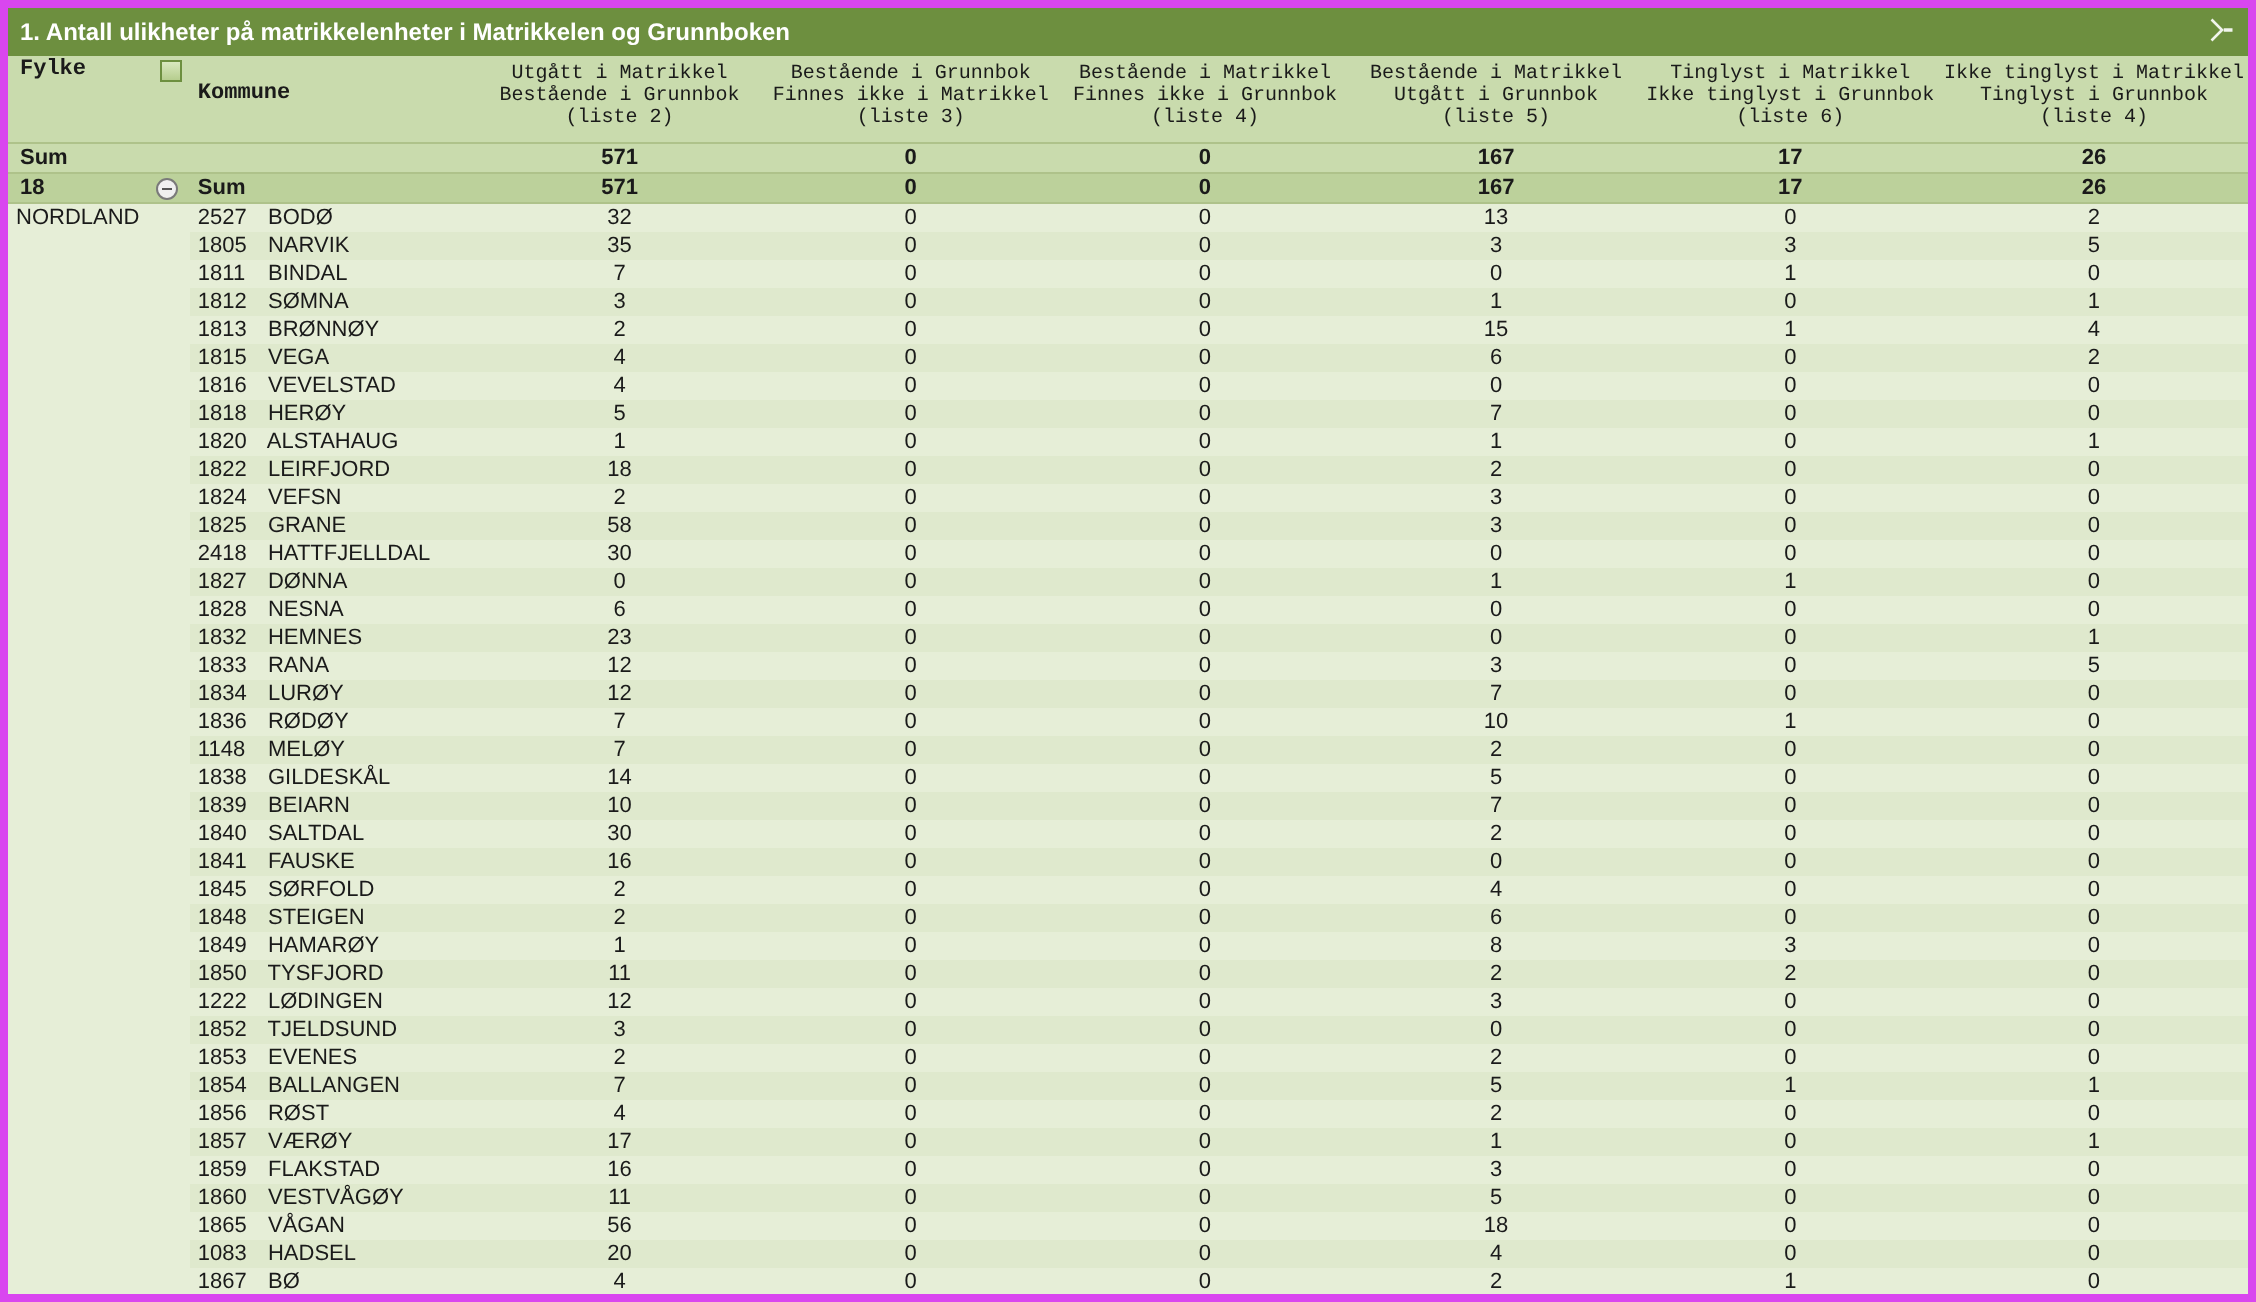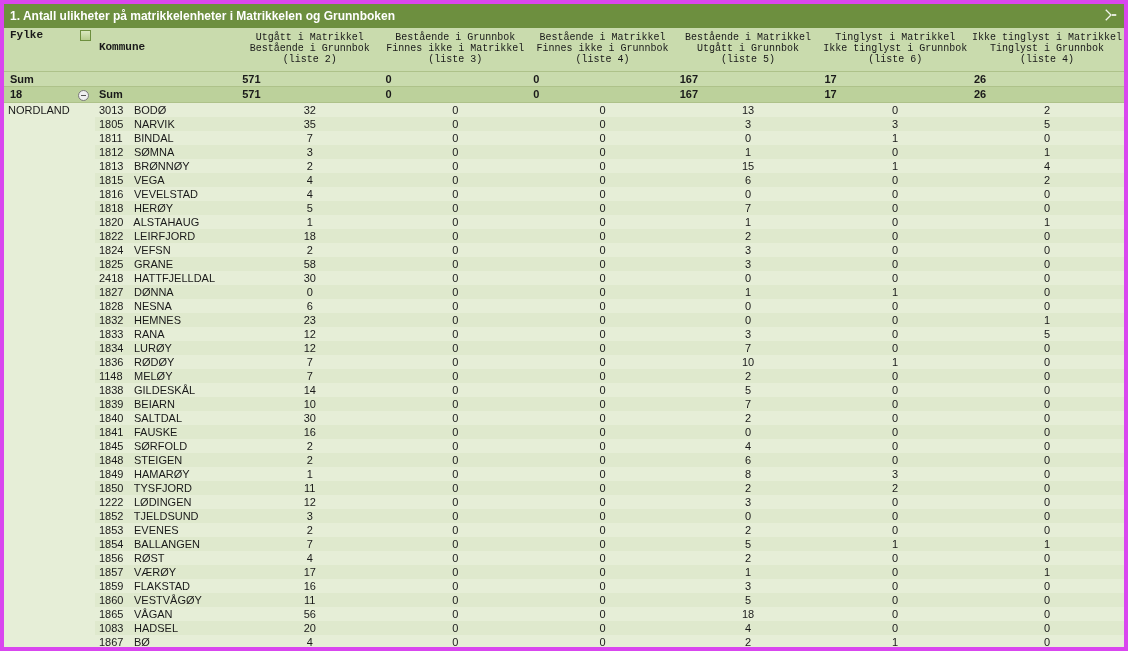--- a/index.html
+++ b/index.html
@@ -8,21 +8,21 @@
   .titlebar .icon{margin-left:auto;opacity:0.9;}
   .titlebar .icon svg{width:14px;height:14px;}
   .grid{width:100%;border-collapse:collapse;}
   .grid td,.grid th{padding:1px 4px;white-space:nowrap;}
   .hdr{background:#c9dbad;border-bottom:1px solid #aec28a;vertical-align:top;font-family:Liberation Mono, monospace;}
   .hdr .col{font-size:10px;text-align:center;font-weight:normal;padding:4px 2px 6px 2px;}
   .hdr .fylke{font-weight:bold;text-align:left;padding-left:6px;}
   .hdr .kommune{font-weight:bold;text-align:left;}
   .sumrow td{background:#c9dbad;font-weight:bold;border-top:1px solid #aec28a;border-bottom:1px solid #aec28a;}
   .sumrow2 td{background:#bcd19b;font-weight:bold;border-bottom:1px solid #aec28a;}
-  .num{}
+  .num{text-align:center;}
   .val{text-align:center;}
   tbody.data tr:nth-child(odd){background:#e6eed7;}
   tbody.data tr:nth-child(even){background:#dfe9cd;}
   .fylkecell{vertical-align:top;padding-left:6px;padding-top:2px;}
   .cube{display:inline-block;width:9px;height:9px;border:1px solid #6d8f3f;background:linear-gradient(#d9e8bf,#b6cd8e);vertical-align:top;margin-top:1px;}
   .collapse{display:inline-block;width:9px;height:9px;border:1px solid #7a7a7a;border-radius:50%;position:relative;vertical-align:middle;margin-right:2px;background:#f0f0f0;}
   .collapse::before{content:"";position:absolute;left:2px;right:2px;top:4px;border-top:1px solid #555;}
   .kcode{display:inline-block;min-width:32px;}
 </style>
 </head>
@@ -85,21 +85,21 @@
         <td class="num">0</td>
         <td class="num">167</td>
         <td class="num">17</td>
         <td class="num">26</td>
       </tr>
     </tbody>
     <tbody class="data" id="data-body">
         <tr>
           <td class="fylkecell" rowspan="43">NORDLAND</td>
           <td rowspan="43"></td>
-          <td><span class="kcode">3013</span> BODØ</td>
+          <td><span class="kcode">2527</span> BODØ</td>
           <td class="val">32</td>
           <td class="val">0</td>
           <td class="val">0</td>
           <td class="val">13</td>
           <td class="val">0</td>
           <td class="val">2</td>
         </tr>
         <tr>
           <td><span class="kcode">1805</span> NARVIK</td>
           <td class="val">35</td>

